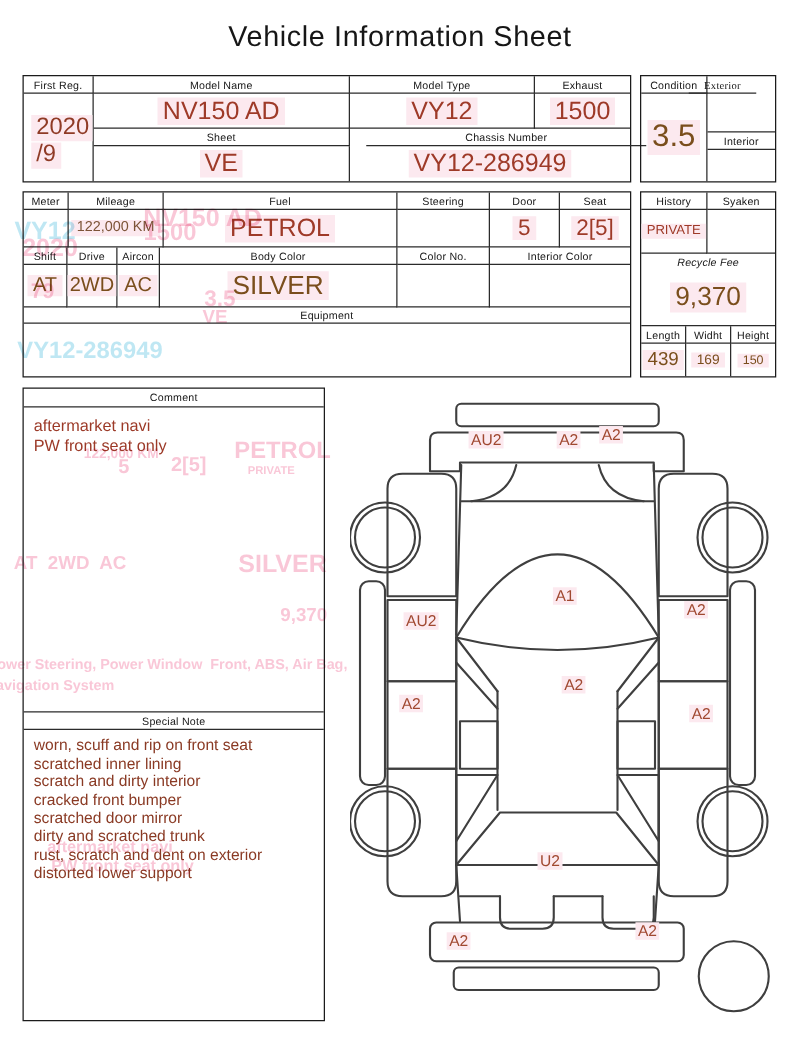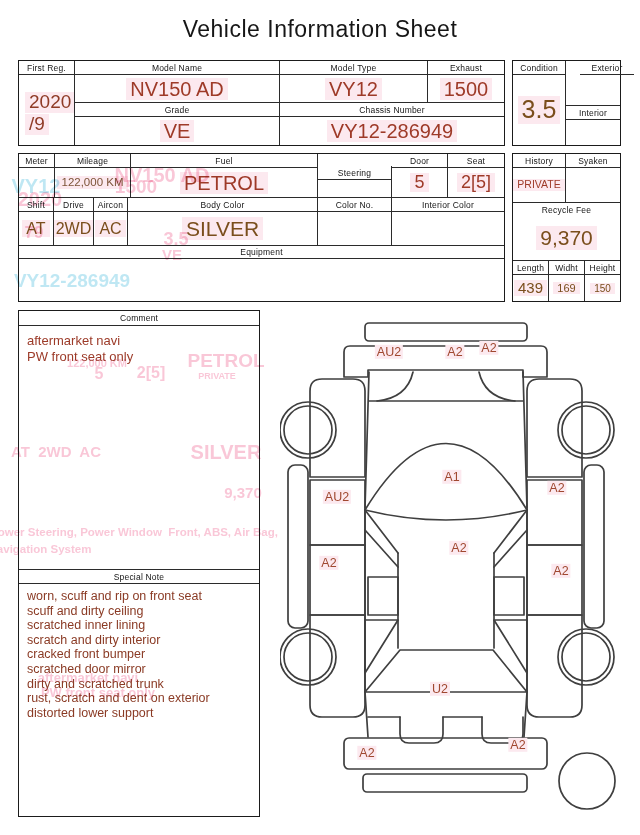--- a/index.html
+++ b/index.html
@@ -56,50 +56,50 @@
         <span class="hl">NV150 AD</span>
       </div>
     <div class="cell lbl br bb" style="left:261px;top:0;width:148px;height:14px;">Model Type</div>
     <div class="cell val br bb" style="left:261px;top:14px;width:148px;height:28px;font-size:20px;">
         <span class="hl">VY12</span>
       </div>
     <div class="cell lbl bb" style="left:409px;top:0;width:76px;height:14px;">Exhaust</div>
     <div class="cell val bb" style="left:409px;top:14px;width:76px;height:28px;font-size:20px;">
         <span class="hl">1500</span>
       </div>
-    <div class="cell lbl br bb" style="left:56px;top:42px;width:205px;height:14px;">Grade</div>
+    <div class="cell lbl br bb" style="left:56px;top:42px;width:205px;height:14px;">Sheet</div>
     <div class="cell val br" style="left:56px;top:56px;width:205px;height:28px;font-size:20px;">
         <span class="hl">VE</span>
       </div>
-    <div class="cell lbl bb" style="left:261px;top:42px;width:224px;height:14px;">Chassis Number</div>
+    <div class="cell lbl bb" style="left:274px;top:42px;width:224px;height:14px;">Chassis Number</div>
     <div class="cell val" style="left:261px;top:56px;width:224px;height:28px;font-size:20px;">
         <span class="hl">VY12-286949</span>
       </div>
   </div>
 
   <div class="box" style="left:512px;top:60px;width:107px;height:84px;">
     <div class="cell lbl br bb" style="left:0;top:0;width:53px;height:14px;">Condition</div>
     <div class="cell val br c-brown" style="left:0;top:14px;width:53px;height:70px;font-size:25px;">
         <span class="hl">3.5</span>
       </div>
-    <div class="cell lbl bb" style="left:67px;top:0;width:54px;height:14px;">Exterior</div>
+    <div class="cell lbl bb" style="left:38px;top:0;width:54px;height:14px;font-family:Liberation Serif, serif;">Exterior</div>
     <div class="cell val bb" style="left:53px;top:14px;width:54px;height:31px;">
         <span></span>
       </div>
     <div class="cell lbl bb" style="left:53px;top:45px;width:54px;height:14px;">Interior</div>
     <div class="cell val" style="left:53px;top:59px;width:54px;height:25px;">
         <span></span>
       </div>
   </div>
 
   <div class="box" style="left:18px;top:153px;width:485px;height:147px;">
     <div class="cell lbl br bb" style="left:0;top:0;width:36px;height:14px;">Meter</div>
     <div class="cell lbl br bb" style="left:36px;top:0;width:76px;height:14px;">Mileage</div>
     <div class="cell lbl br bb" style="left:112px;top:0;width:187px;height:14px;">Fuel</div>
-    <div class="cell lbl br bb" style="left:299px;top:12px;width:74px;height:14px;">Steering</div>
+    <div class="cell lbl br bb" style="left:299px;top:0;width:74px;height:14px;">Steering</div>
     <div class="cell lbl br bb" style="left:373px;top:0;width:56px;height:14px;">Door</div>
     <div class="cell lbl bb" style="left:429px;top:0;width:56px;height:14px;">Seat</div>
 
     <div class="cell val br bb" style="left:0;top:14px;width:36px;height:30px;">
         <span></span>
       </div>
     <div class="cell val br bb c-mbrown" style="left:36px;top:14px;width:76px;height:30px;font-size:11.5px;">
         <span class="hl">122,000 KM</span>
       </div>
     <div class="cell val br bb" style="left:112px;top:14px;width:187px;height:30px;font-size:20px;">
@@ -146,21 +146,21 @@
 
   <div class="box" style="left:512px;top:153px;width:107px;height:147px;">
     <div class="cell lbl br bb" style="left:0;top:0;width:53px;height:14px;">History</div>
     <div class="cell lbl bb" style="left:53px;top:0;width:54px;height:14px;">Syaken</div>
     <div class="cell val br bb" style="left:0;top:14px;width:53px;height:35px;font-size:10.5px;">
         <span class="hl">PRIVATE</span>
       </div>
     <div class="cell val bb" style="left:53px;top:14px;width:54px;height:35px;">
         <span></span>
       </div>
-    <div class="cell lbl" style="left:0;top:49px;width:107px;height:13px;">Recycle Fee</div>
+    <div class="cell lbl" style="left:0;top:49px;width:107px;height:13px;font-style:italic;">Recycle Fee</div>
     <div class="cell val bb c-brown" style="left:0;top:62px;width:107px;height:45px;font-size:21px;">
         <span class="hl">9,370</span>
       </div>
     <div class="cell lbl br bb" style="left:0;top:107px;width:36px;height:14px;">Length</div>
     <div class="cell lbl br bb" style="left:36px;top:107px;width:36px;height:14px;">Widht</div>
     <div class="cell lbl bb" style="left:72px;top:107px;width:35px;height:14px;">Height</div>
     <div class="cell val br c-brown" style="left:0;top:121px;width:36px;height:26px;font-size:15px;">
         <span class="hl">439</span>
       </div>
     <div class="cell val br c-brown" style="left:36px;top:121px;width:36px;height:26px;font-size:11px;">
@@ -173,21 +173,20 @@
 
   <div class="box" style="left:18px;top:310px;width:240px;height:505px;">
     <div class="cell lbl bb" style="left:0;top:0;width:240px;height:15px;">Comment</div>
     <div id="cmt-lines">
         <div class="cmt-line">aftermarket navi</div>
         <div class="cmt-line">PW front seat only</div>
       </div>
     <div class="cell lbl bt bb" style="left:0;top:258px;width:240px;height:15px;">Special Note</div>
     <div id="sp-lines">
         <div class="sp-line">worn, scuff and rip on front seat</div>
-        <div class="sp-line">scuff and dirty ceiling</div>
         <div class="sp-line">scratched inner lining</div>
         <div class="sp-line">scratch and dirty interior</div>
         <div class="sp-line">cracked front bumper</div>
         <div class="sp-line">scratched door mirror</div>
         <div class="sp-line">dirty and scratched trunk</div>
         <div class="sp-line">rust, scratch and dent on exterior</div>
         <div class="sp-line">distorted lower support</div>
       </div>
   </div>
 

